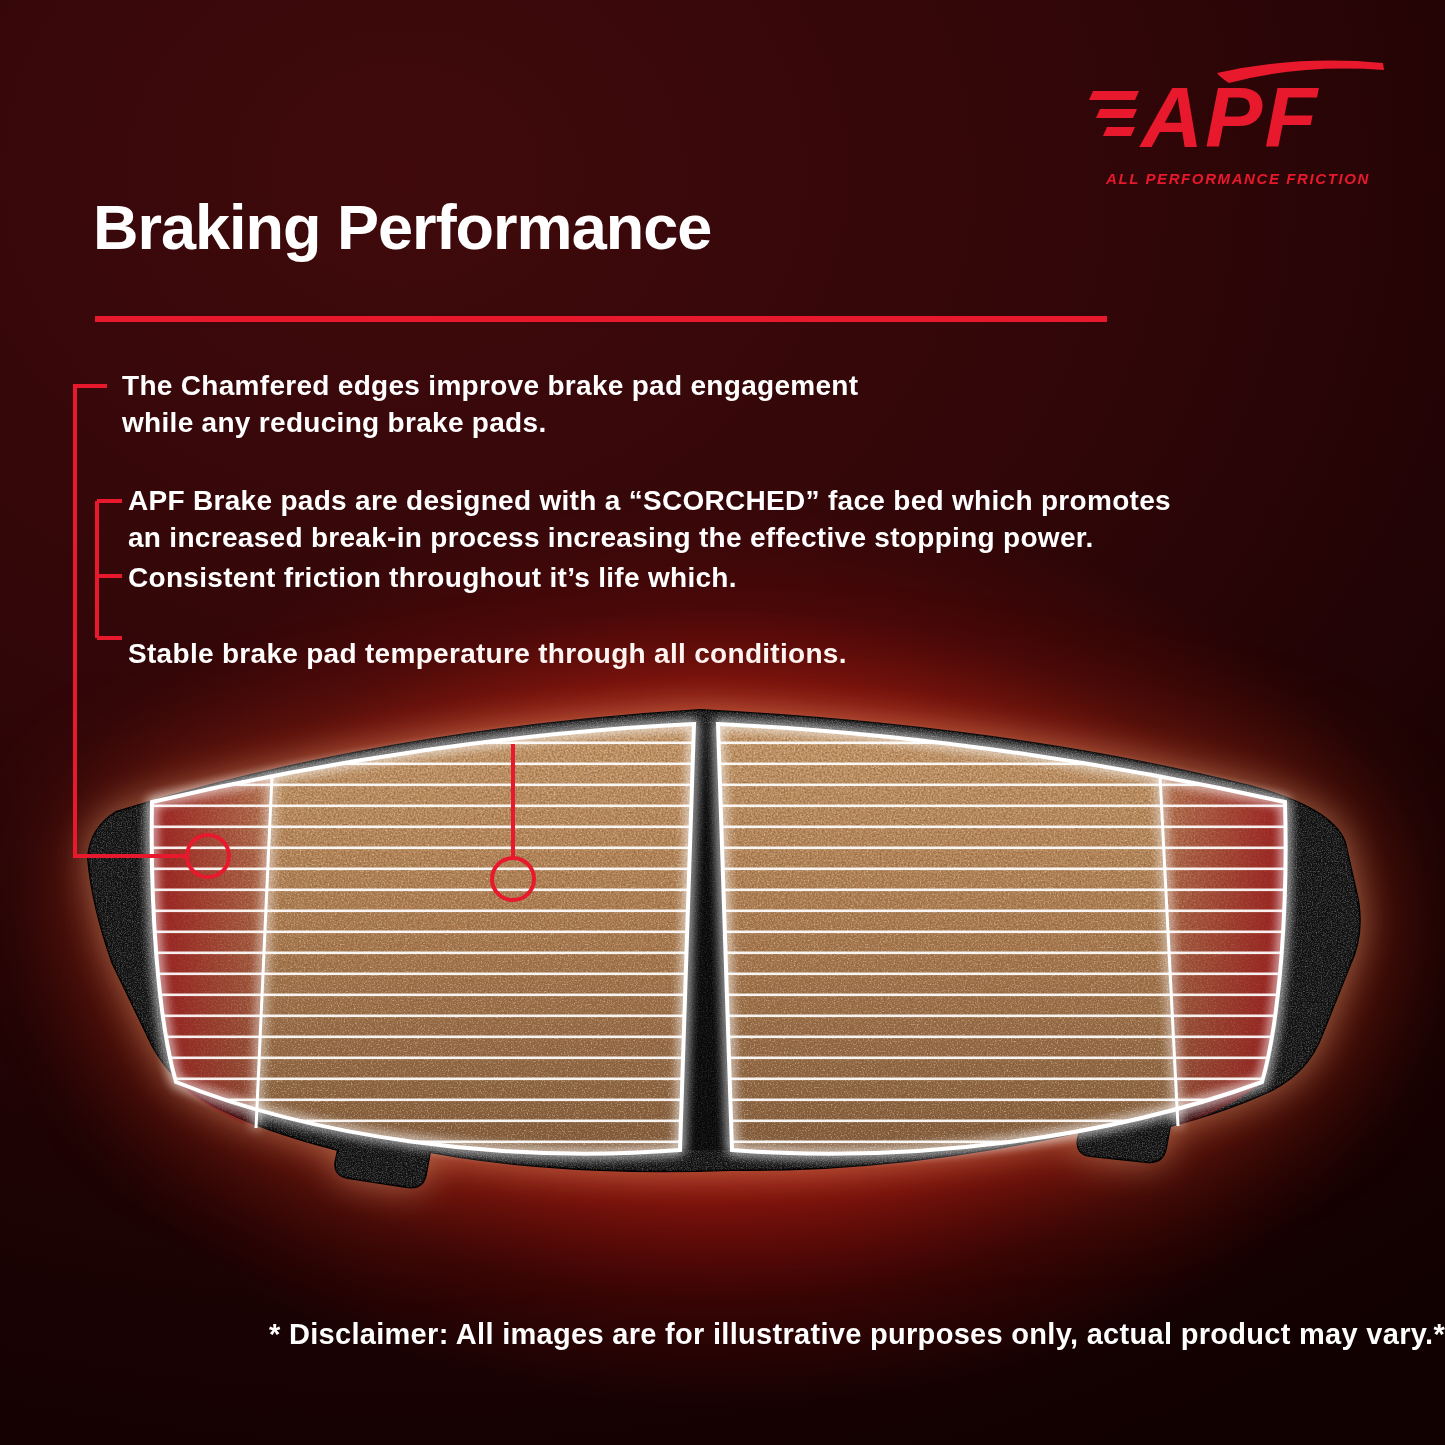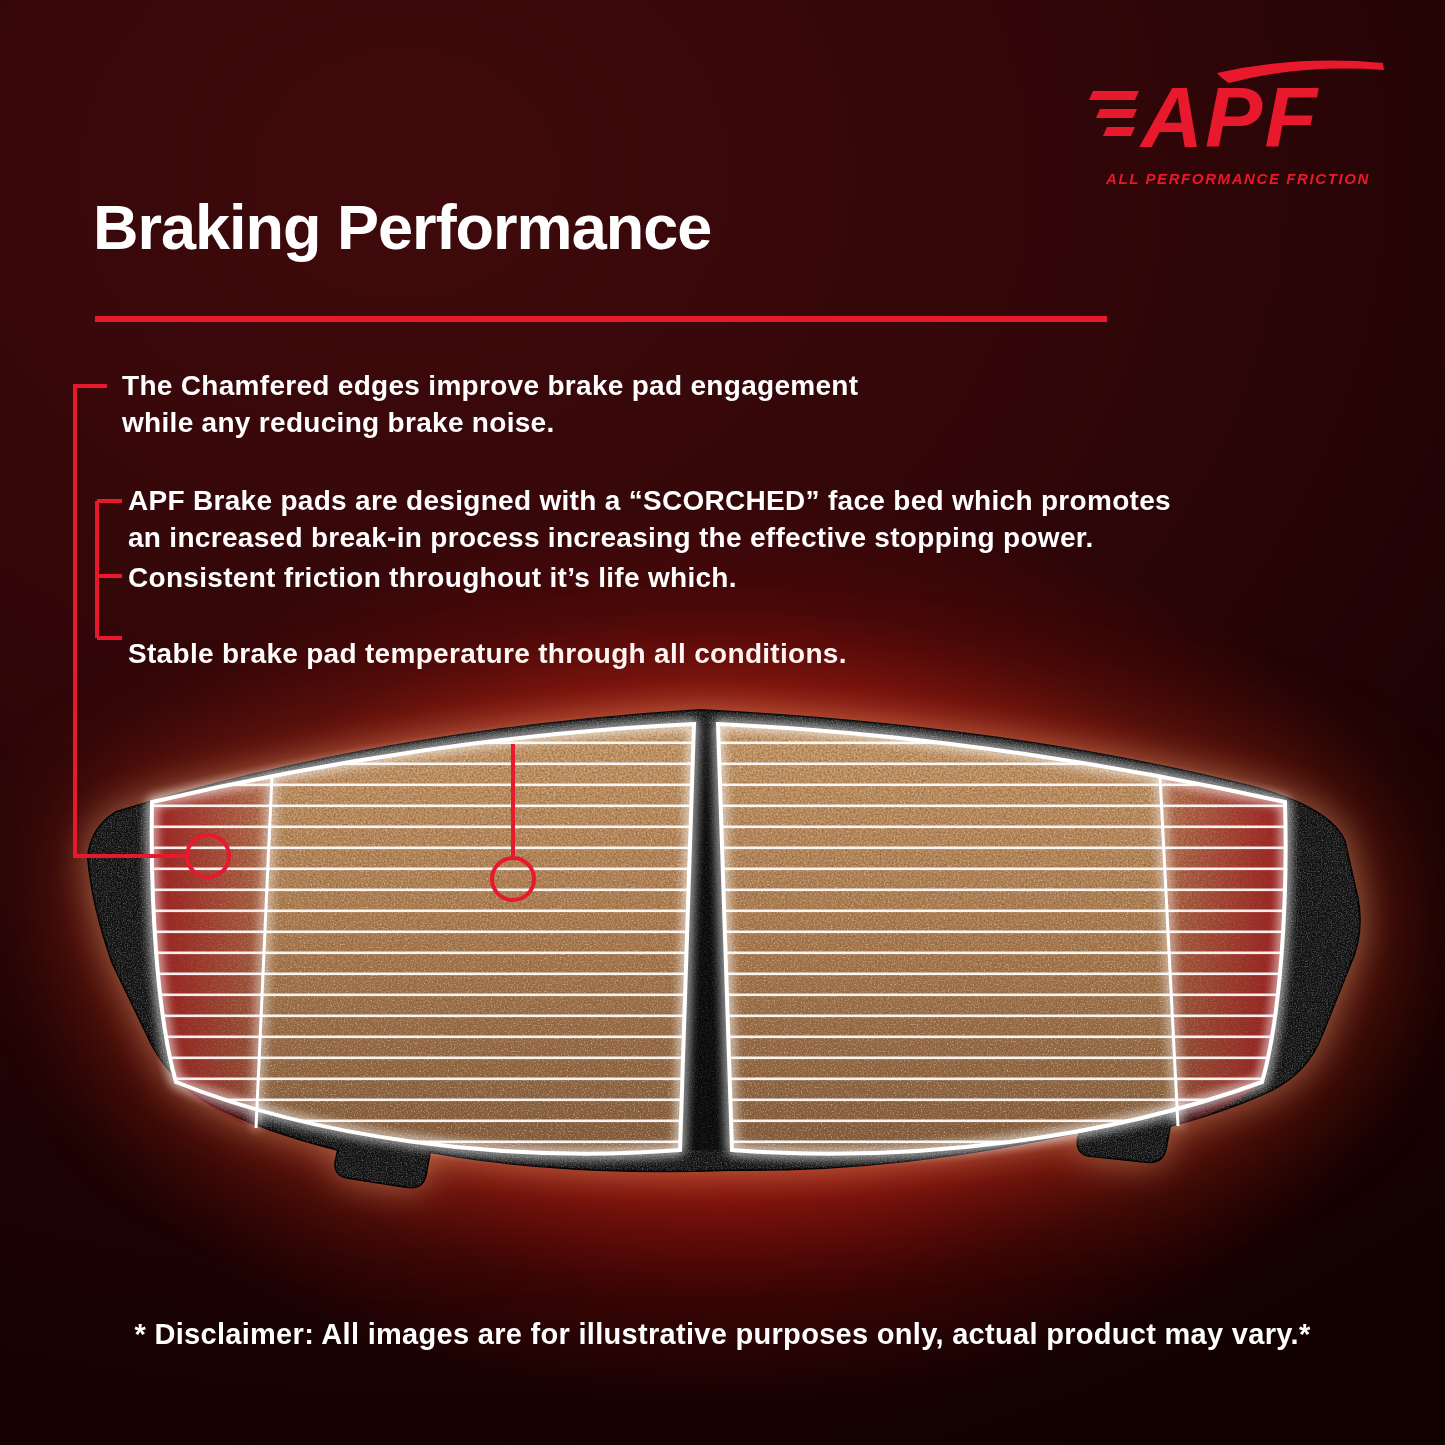--- a/index.html
+++ b/index.html
@@ -39,21 +39,21 @@
 
   .pad-svg {
     position: absolute; left: 0; top: 690px; width: 1445px; height: 600px;
     filter: drop-shadow(0 0 18px rgba(255,205,150,0.45)) drop-shadow(0 0 60px rgba(255,90,35,0.38));
   }
 
   .callouts { position: absolute; left: 0; top: 0; width: 1445px; height: 1445px; pointer-events: none; }
 
   .disclaimer {
     position: absolute; left: 0; top: 1318px; width: 1445px;
-    text-align: center; color: #ffffff; font-weight: bold; font-size: 29px;
+    text-align: right; color: #ffffff; font-weight: bold; font-size: 29px;
     letter-spacing: 0.3px;
   }
 </style>
 </head>
 <body>
 
 <div class="canvas">
 
   <svg class="logo" viewBox="0 0 305 145" aria-hidden="true">
     <g fill="#e8192c">
@@ -64,21 +64,21 @@
     <path d="M 132 18 Q 212 0 298 8 L 299 15 Q 214 9 144 28 Q 136 23 132 18 Z" fill="#e8192c"></path>
     <text x="56" y="92" font-size="86" font-weight="bold" font-style="italic" fill="#e8192c" letter-spacing="2">APF</text>
     <text x="153" y="129" text-anchor="middle" font-size="15" font-weight="bold" font-style="italic" fill="#e8192c" letter-spacing="1.6">ALL PERFORMANCE FRICTION</text>
   </svg>
 
   <h1 class="title">Braking Performance</h1>
   <div class="rule"></div>
 
   <div>
     <p class="bullet" id="bullet-1">The Chamfered edges improve brake pad engagement
-while any reducing brake noise.</p>
+while any reducing brake pads.</p>
     <p class="bullet" id="bullet-2">APF Brake pads are designed with a “SCORCHED” face bed which promotes
 an increased break-in process increasing the effective stopping power.</p>
     <p class="bullet" id="bullet-3">Consistent friction throughout it’s life which.</p>
     <p class="bullet" id="bullet-4">Stable brake pad temperature through all conditions.</p>
   </div>
 
   <svg class="pad-svg" viewBox="0 0 1445 600" aria-hidden="true">
     <defs>
       <linearGradient id="copper" x1="0" y1="0" x2="0" y2="1">
         <stop offset="0" stop-color="#cf9f6e"></stop>

